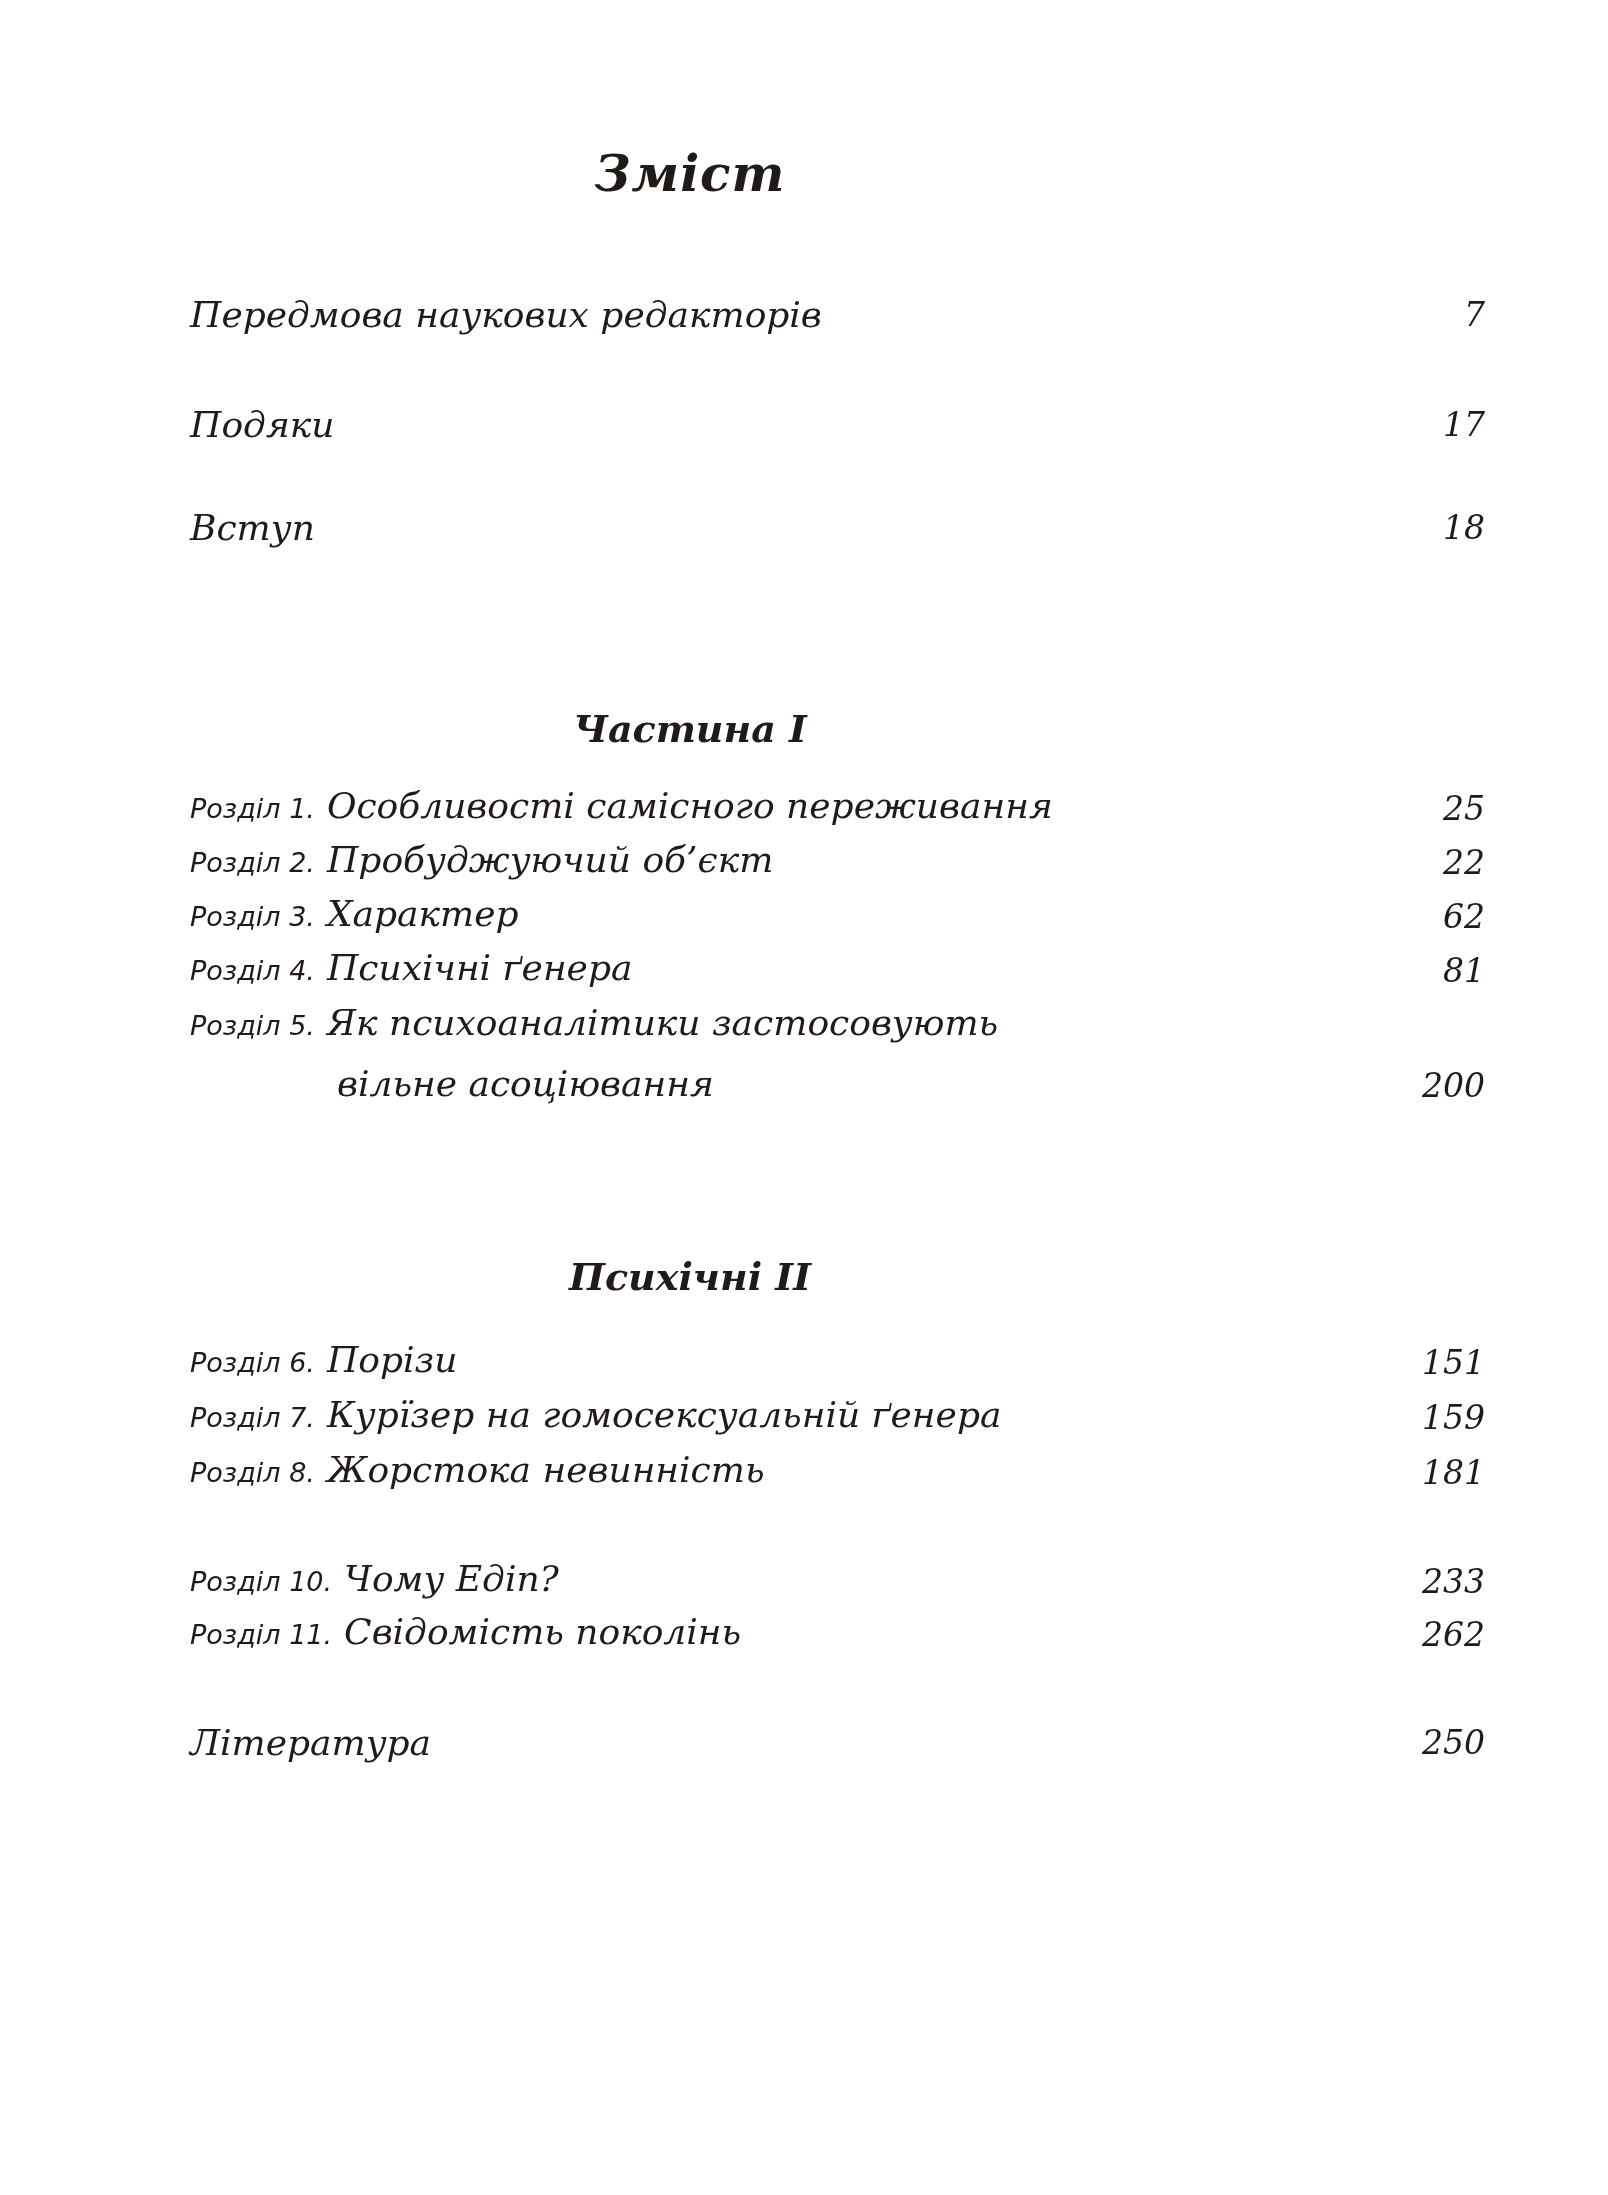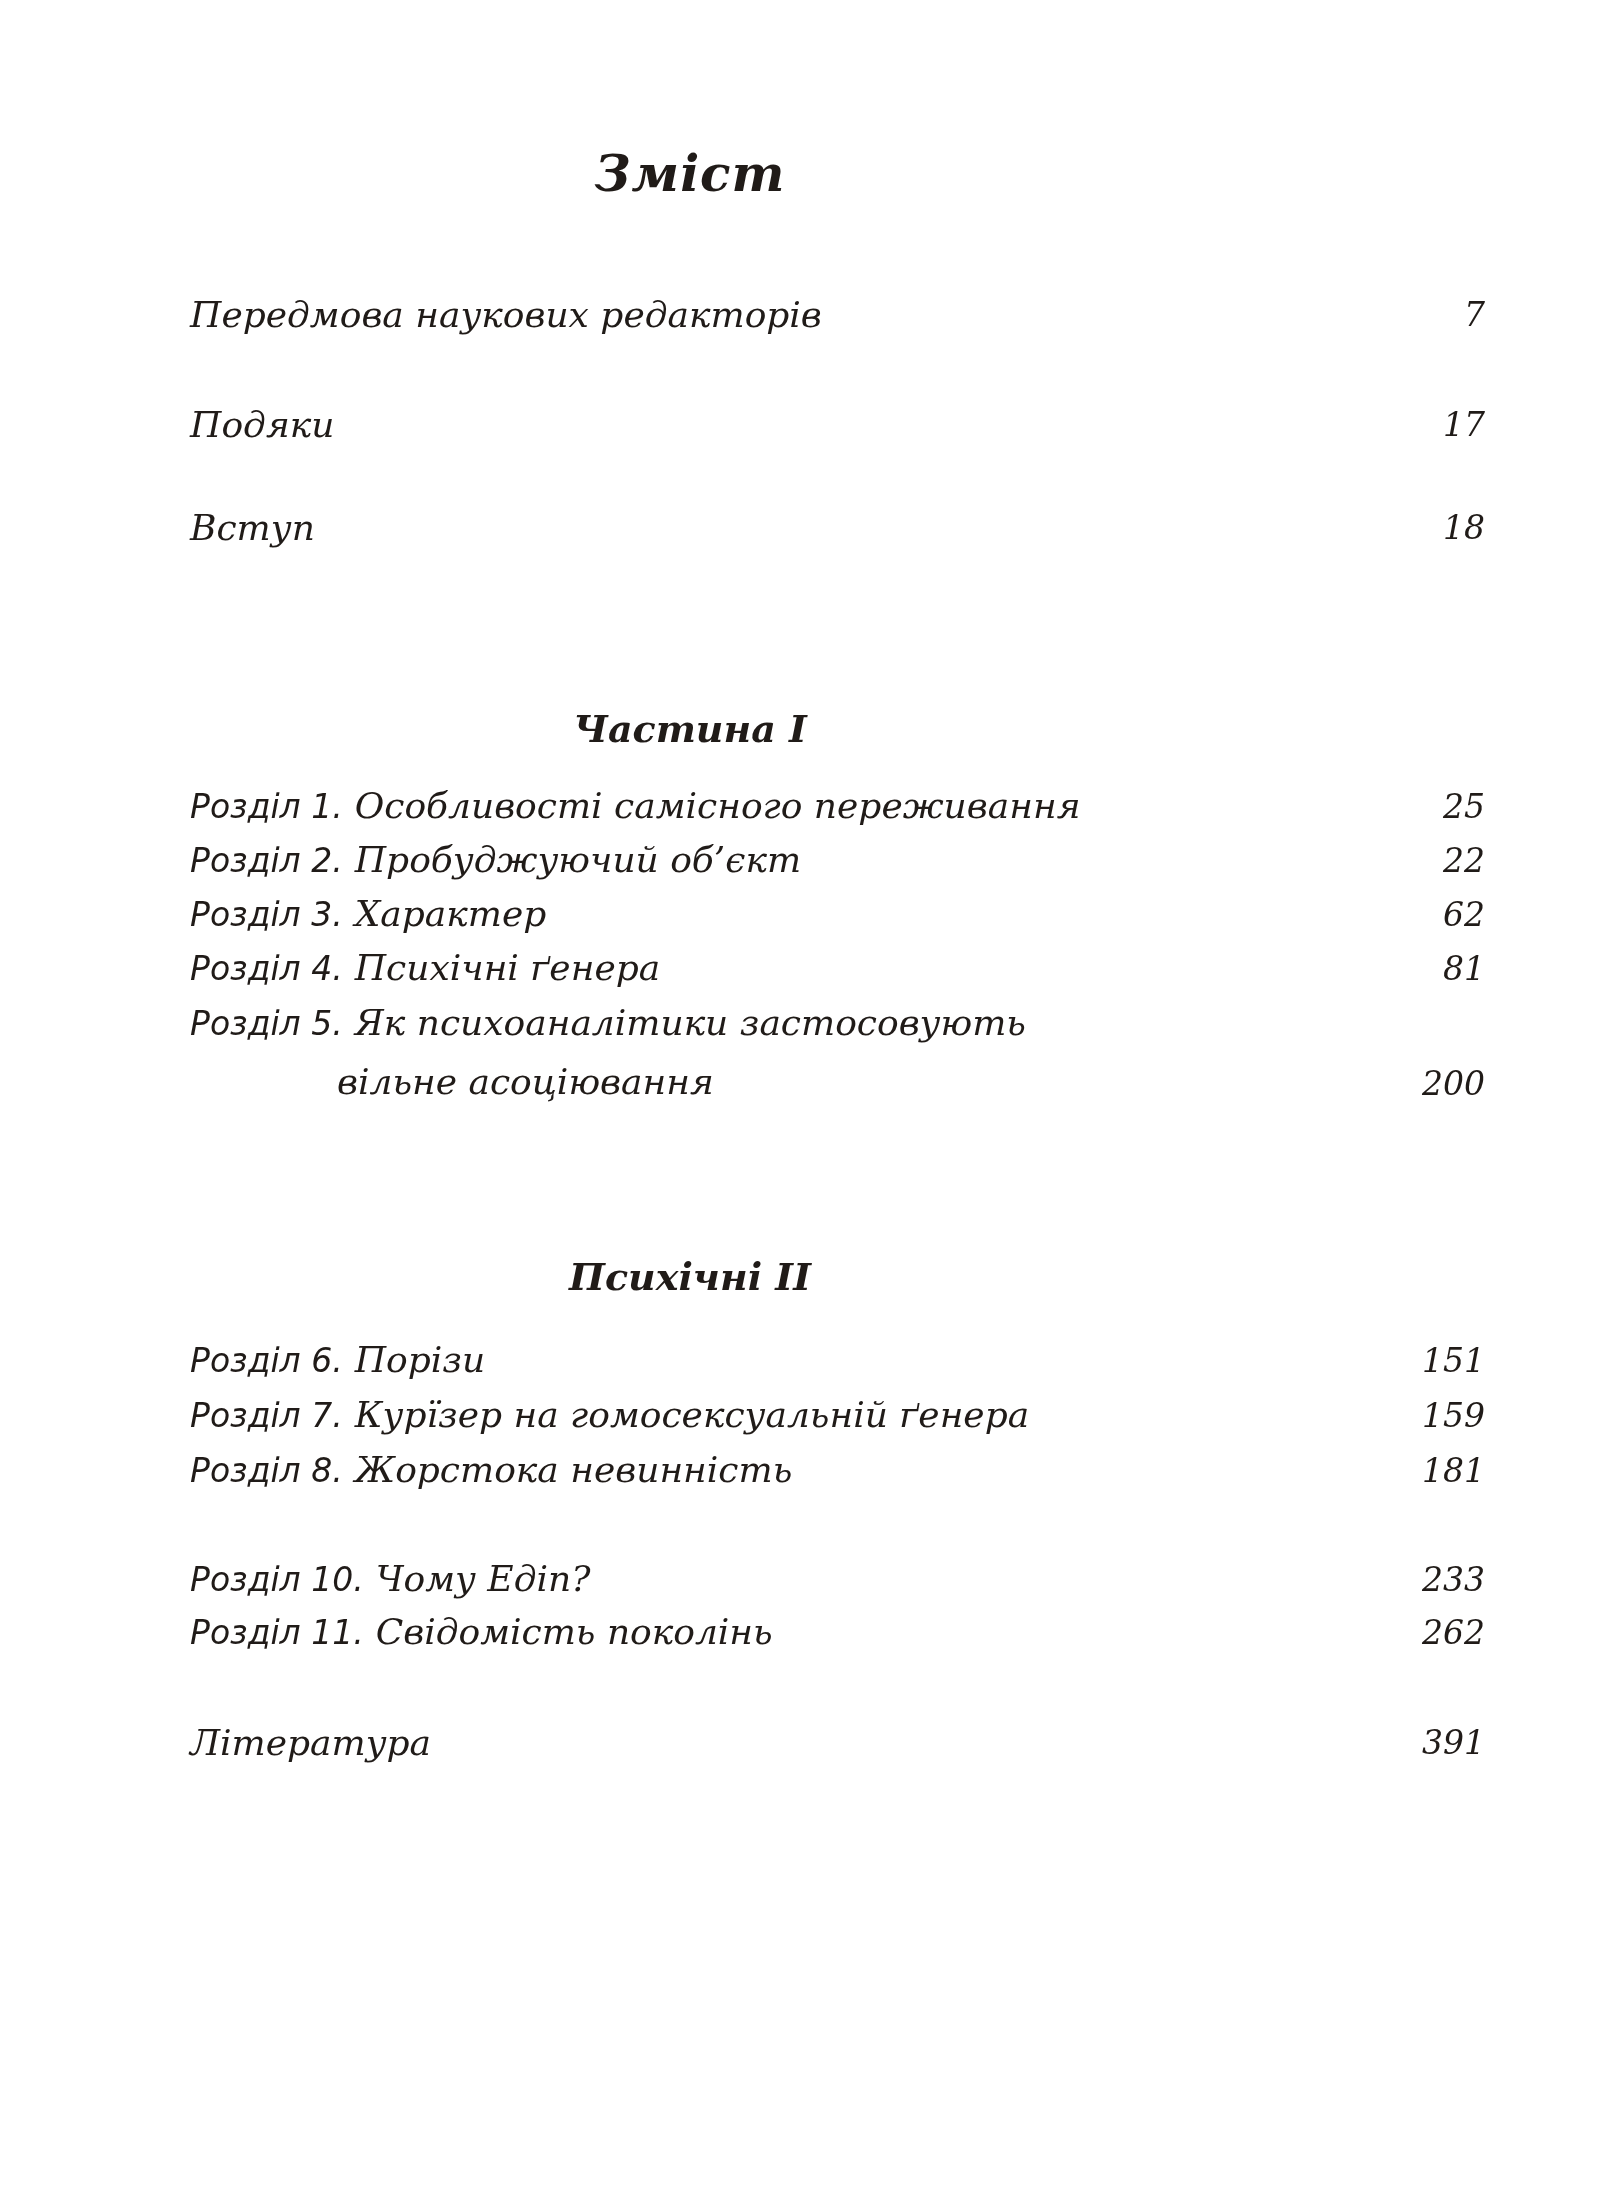--- a/index.html
+++ b/index.html
@@ -50,21 +50,21 @@
     line-height: 55px;
   }
   .row-label.hang {
     padding-left: 147px;
     text-indent: -147px;
     line-height: 58px;
     max-width: 1100px;
   }
   .chap-prefix {
     font-family: "DejaVu Sans", "Liberation Sans", sans-serif;
-    font-size: 33px;
+    font-size: 27px;
     margin-right: 12px;
     white-space: nowrap;
   }
   .chap-title {
     font-size: 36px;
   }
   .page-num {
     font-size: 33px;
     line-height: 55px;
     font-feature-settings: "onum" 1;
@@ -133,16 +133,16 @@
     <div class="row-label"><span class="chap-prefix">Розділ 10.</span><span class="chap-title">Чому Едіп?</span></div>
     <div class="page-num">233</div>
   </div>
   <div class="row" style="top:1604px">
     <div class="row-label"><span class="chap-prefix">Розділ 11.</span><span class="chap-title">Свідомість поколінь</span></div>
     <div class="page-num">262</div>
   </div>
 
   <div class="row" style="top:1715px">
     <div class="row-label">Література</div>
-    <div class="page-num">391</div>
+    <div class="page-num">250</div>
   </div>
 
 </div>
 
 </body></html>

